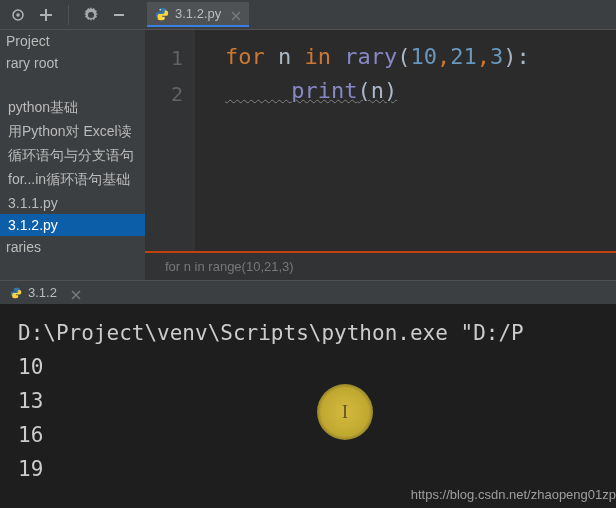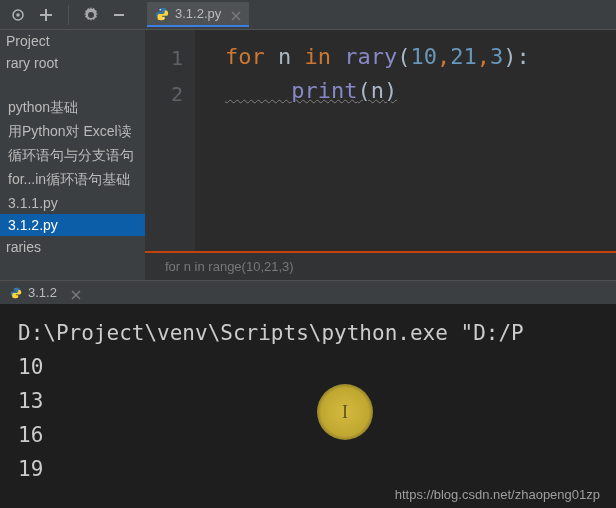--- a/index.html
+++ b/index.html
@@ -163,21 +163,21 @@
       background: radial-gradient(circle, #d4b93e 0%, #c0a830 60%, rgba(192,168,48,0) 100%);
       display: flex;
       align-items: center;
       justify-content: center;
       color: #5a5020;
       font-family: serif;
       font-size: 18px;
     }
     .watermark {
       position: absolute;
-      right: 16px;
+      right: 0;
       bottom: 6px;
       font-size: 13px;
       color: #9e9e9e;
       font-family: Arial, sans-serif;
     }
     .py-icon-svg { display: inline-block; }
   </style>
 </head>
 <body>
 

